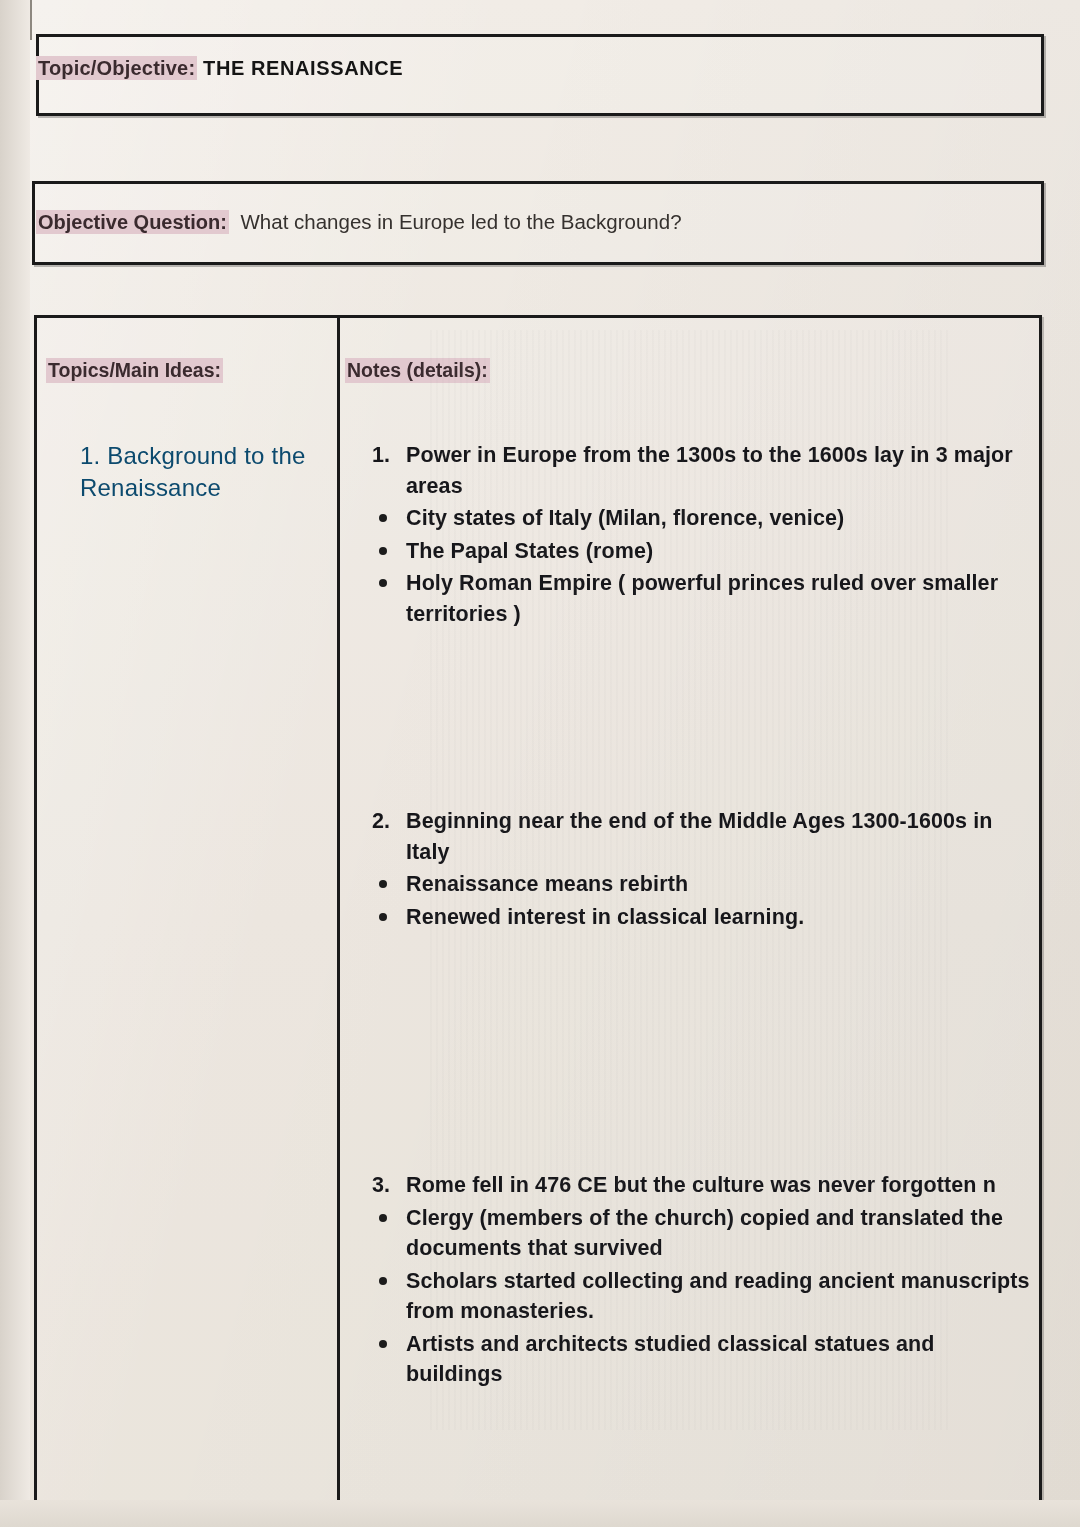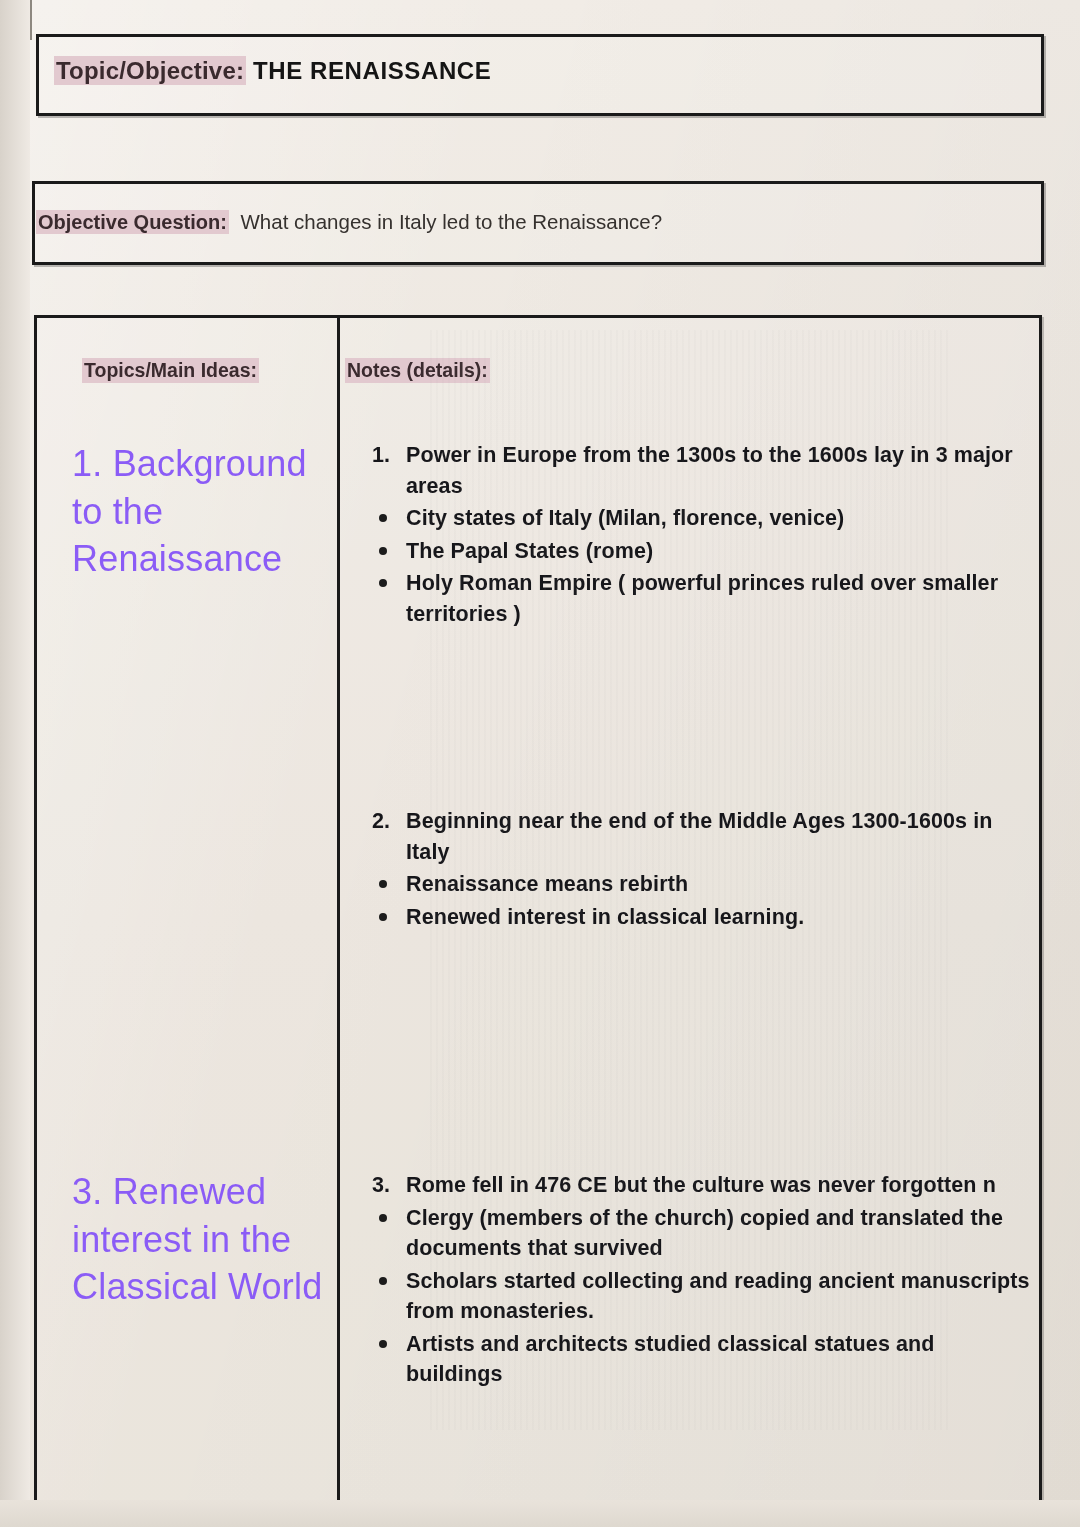--- a/index.html
+++ b/index.html
@@ -68,23 +68,22 @@
     top: 315px;
     width: 1008px;
     height: 1196px;
     box-shadow: 2px 2px 0 rgba(0,0,0,0.2);
   }
 
   .line-row {
     position: absolute;
     left: 36px;
     top: 57px;
-    font-size: 24px;
+    font-size: 20px;
     letter-spacing: 0.2px;
-    padding-left: 18px;
   }
   .label-hl {
     background: #e2c9cf;
     color: #3a2a2e;
     font-weight: bold;
     padding: 1px 2px;
   }
   .topic-value {
     font-weight: bold;
     color: #151515;
@@ -110,37 +109,36 @@
     width: 3px;
     height: 1196px;
     background: #1a1a1a;
   }
   .head-left {
     position: absolute;
     left: 46px;
     top: 358px;
     font-size: 19.5px;
     font-weight: bold;
-    margin-left: 36px;
   }
   .head-right {
     position: absolute;
     left: 345px;
     top: 358px;
     font-size: 19.5px;
     font-weight: bold;
   }
 
   .main-idea {
     position: absolute;
-    left: 72px;
+    left: 80px;
     width: 258px;
-    font-size: 36px;
+    font-size: 24px;
     line-height: 1.32;
-    color: #8b5cf6;
+    color: #0c4a6e;
     font-weight: 500;
     letter-spacing: 0.2px;
   }
   .mi-1 { top: 440px; }
   .mi-2 { top: 808px; }
   .mi-3 { top: 1168px; }
 
   .notes-block {
     position: absolute;
     left: 372px;
@@ -215,21 +213,21 @@
 
   <div class="box box-topic"></div>
   <div class="line-row">
     <span class="label-hl">Topic/Objective:</span>
     <span class="topic-value">THE RENAISSANCE</span>
   </div>
 
   <div class="box box-eq"></div>
   <div class="eq-row">
     <span class="label-hl">Objective Question:</span>
-    <span class="eq-value">What changes in Italy led to the Renaissance?</span>
+    <span class="eq-value">What changes in Europe led to the Background?</span>
   </div>
 
   <div class="box box-table"></div>
   <div class="col-divider"></div>
 
   <div class="head-left label-hl">Topics/Main Ideas:</div>
   <div class="head-right label-hl">Notes (details):</div>
 
   <div class="main-idea mi-1">1. Background to the Renaissance</div>
   <div class="notes-block nb-1">
@@ -259,21 +257,20 @@
     <div class="note-line bulleted">
       <span class="bullet-dot"></span>
       <span>Renaissance means rebirth</span>
     </div>
     <div class="note-line bulleted">
       <span class="bullet-dot"></span>
       <span>Renewed interest in classical learning.</span>
     </div>
   </div>
 
-  <div class="main-idea mi-3">3. Renewed interest in the Classical World</div>
   <div class="notes-block nb-3">
     <div class="note-line numbered">
       <span class="marker">3.</span>
       <span>Rome fell in 476 CE but the culture was never forgotten n</span>
     </div>
     <div class="note-line bulleted">
       <span class="bullet-dot"></span>
       <span>Clergy (members of the church) copied and translated the documents that survived</span>
     </div>
     <div class="note-line bulleted">

